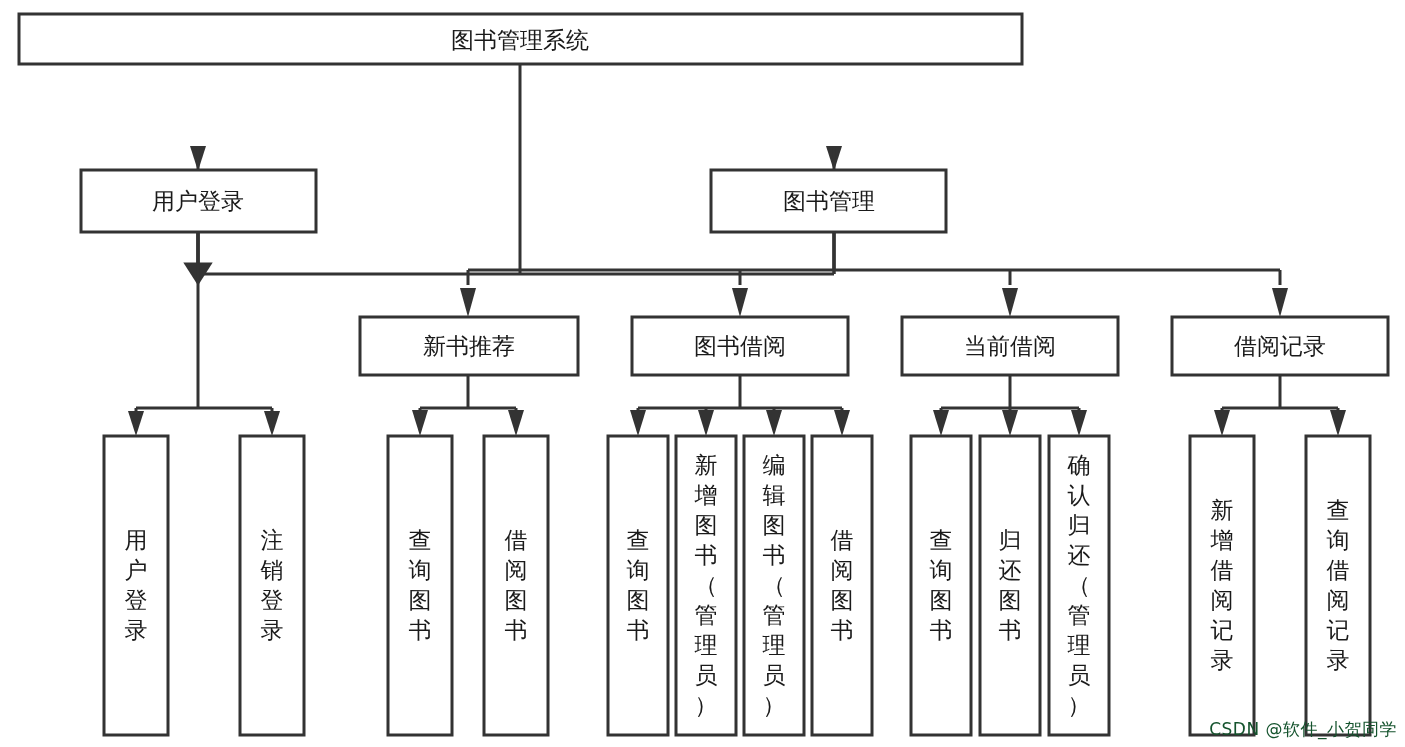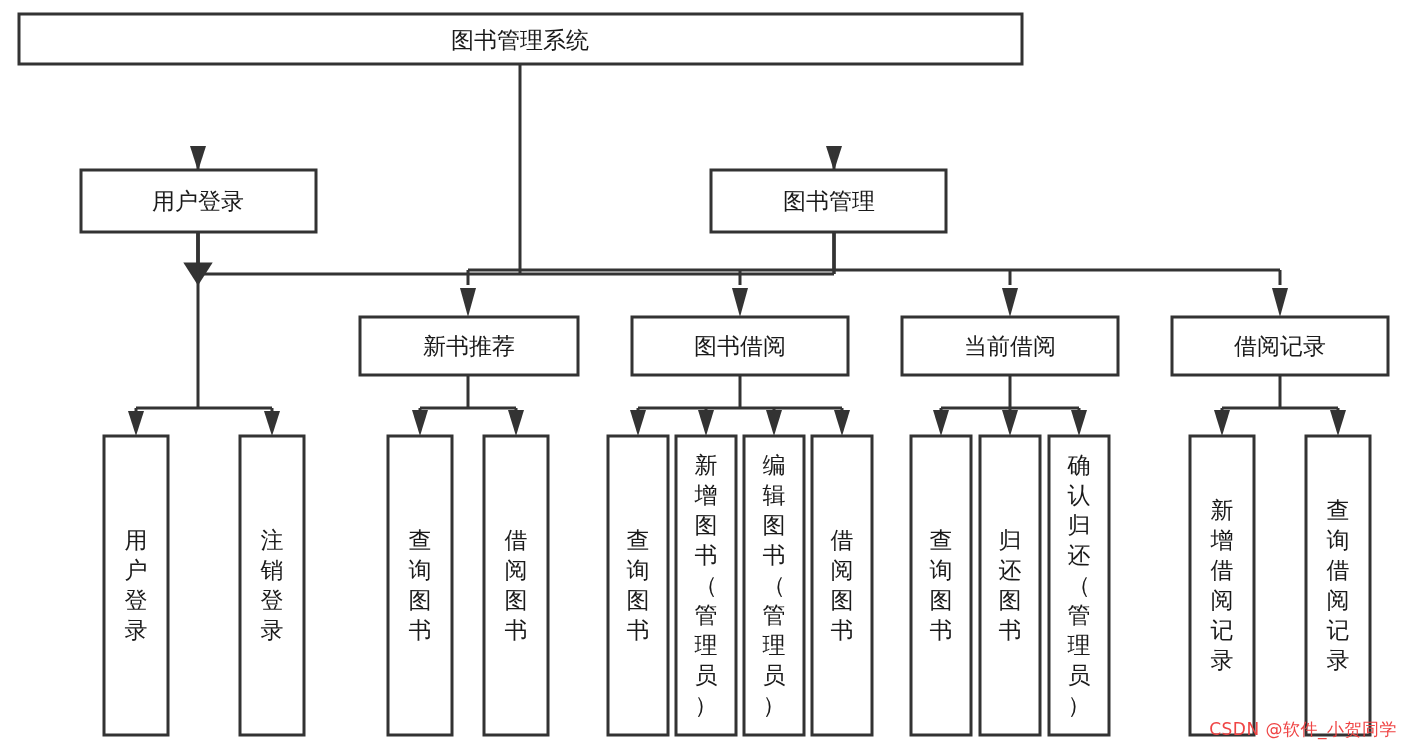--- a/index.html
+++ b/index.html
@@ -17,21 +17,21 @@
     fill:#1a1a1a;
     text-anchor:middle;
     dominant-baseline:middle;
   }
   .label-h{font-size:23px;}
   .label-v{font-size:23px;}
   .watermark{
     position:absolute;
     right:8px;bottom:6px;
     font-size:17px;
-    color:#ef4444;
+    color:#14532d;
     font-family:"DejaVu Sans","Liberation Sans",sans-serif;
     white-space:nowrap;
     letter-spacing:0.5px;
   }
 </style>
 </head>
 <body>
 
 <div id="diagram-root">
 

